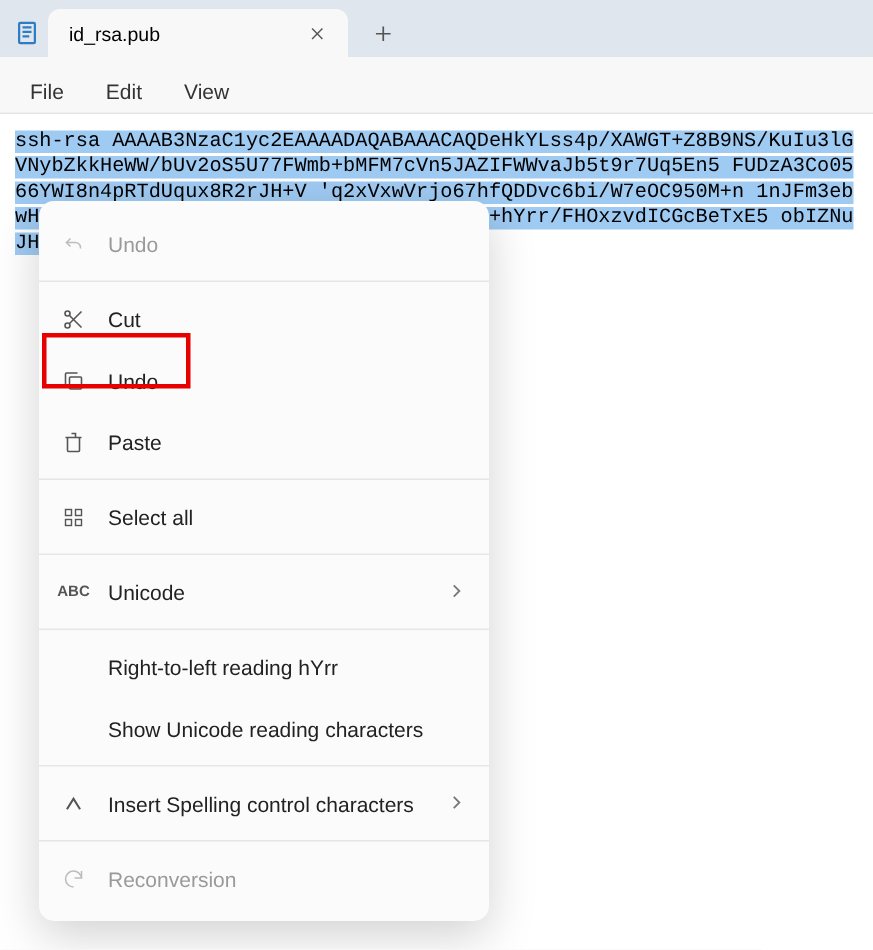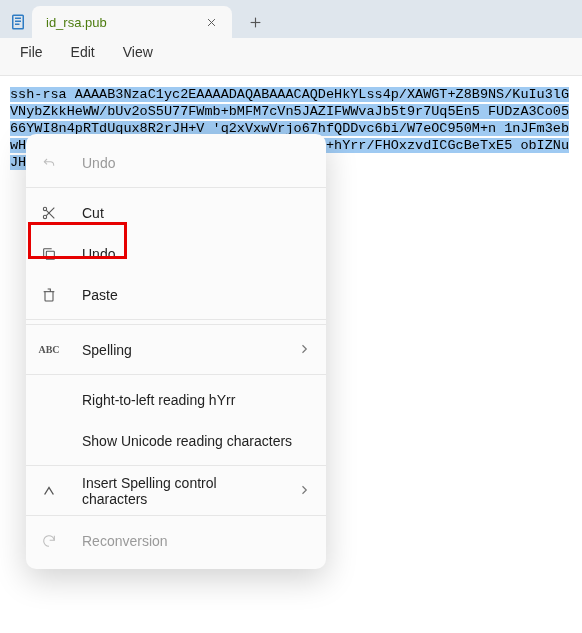--- a/index.html
+++ b/index.html
@@ -30,21 +30,21 @@
     }
     .tab {
       background: #f8f8f8;
       border-radius: 8px 8px 0 0;
       height: 32px;
       display: flex;
       align-items: center;
       padding: 0 10px 0 14px;
       min-width: 200px;
       font-size: 13px;
-      color: #4d7c0f;
+      color: #000000;
       position: relative;
     }
     .tab .title { flex: 1; }
     .tab .close {
       width: 22px; height: 22px;
       display: flex; align-items: center; justify-content: center;
       border-radius: 4px;
       color: #555;
       font-size: 12px;
     }
@@ -54,21 +54,21 @@
       color: #555;
       margin-left: 8px;
       align-self: center;
     }
 
     
     .menubar {
       height: 38px;
       background: #f8f8f8;
       display: flex;
-      align-items: flex-start;
+      align-items: flex-end;
       padding: 0 6px;
       font-size: 14px;
       color: #333;
       border-bottom: 1px solid #e6e6e6;
     }
     .menubar .item { padding: 6px 14px; border-radius: 4px; }
 
     
     .editor {
       font-family: Consolas, "Courier New", monospace;
@@ -96,29 +96,28 @@
       box-shadow: 0 10px 32px rgba(0,0,0,0.18);
       padding: 8px 0;
       font-size: 14px;
       color: #222;
     }
     .ctxitem {
       height: 41px;
       display: flex;
       align-items: center;
       padding: 0 16px 0 14px;
-      gap: 24px;
+      gap: 14px;
       justify-content: space-between;
     }
     .ctxitem .icn {
       width: 18px; height: 18px;
       display: inline-flex; align-items: center; justify-content: center;
       color: #555;
       flex-shrink: 0;
-      font-family: Liberation Serif, serif;
     }
     .ctxitem .label { flex: 1; }
     .ctxitem .chev { color: #777; }
     .ctxitem.disabled { color: #9a9a9a; }
     .ctxitem.disabled .icn { color: #bdbdbd; }
     .sep { height: 1px; background: #e6e6e6; margin: 4px 0; }
     .highlight-box {
       position: absolute;
       border: 3px solid #e60000;
       pointer-events: none;
@@ -198,24 +197,35 @@
     <span class="icn">
       <svg viewBox="0 0 24 24" width="16" height="16" fill="none" stroke="currentColor" stroke-width="1.6">
           <path d="M4 7h16"></path>
           <path d="M10 3h4v4"></path>
           <path d="M6 7v13a1 1 0 0 0 1 1h10a1 1 0 0 0 1-1V7"></path>
         </svg>
     </span>
     <span class="label">Paste</span>
   </div>
   <div class="sep"></div>
+  <div class="ctxitem">
+    <span class="icn">
+      <svg viewBox="0 0 24 24" width="16" height="16" fill="none" stroke="currentColor" stroke-width="1.4">
+          <rect x="4" y="4" width="6" height="6"></rect>
+          <rect x="14" y="4" width="6" height="6"></rect>
+          <rect x="4" y="14" width="6" height="6"></rect>
+          <rect x="14" y="14" width="6" height="6"></rect>
+        </svg>
+    </span>
+    <span class="label">Select all</span>
+  </div>
   <div class="sep"></div>
   <div class="ctxitem">
     <span class="icn" style="font-size:10px;font-weight:600;color:#555;">ABC</span>
-    <span class="label">Spelling</span>
+    <span class="label">Unicode</span>
     <span class="chev">
       <svg viewBox="0 0 16 16" width="12" height="12" fill="none" stroke="currentColor" stroke-width="1.6">
           <path d="M6 3l5 5-5 5"></path>
         </svg>
     </span>
   </div>
   <div class="sep"></div>
   <div class="ctxitem">
     <span class="icn"></span>
     <span class="label">Right-to-left reading hYrr</span>

